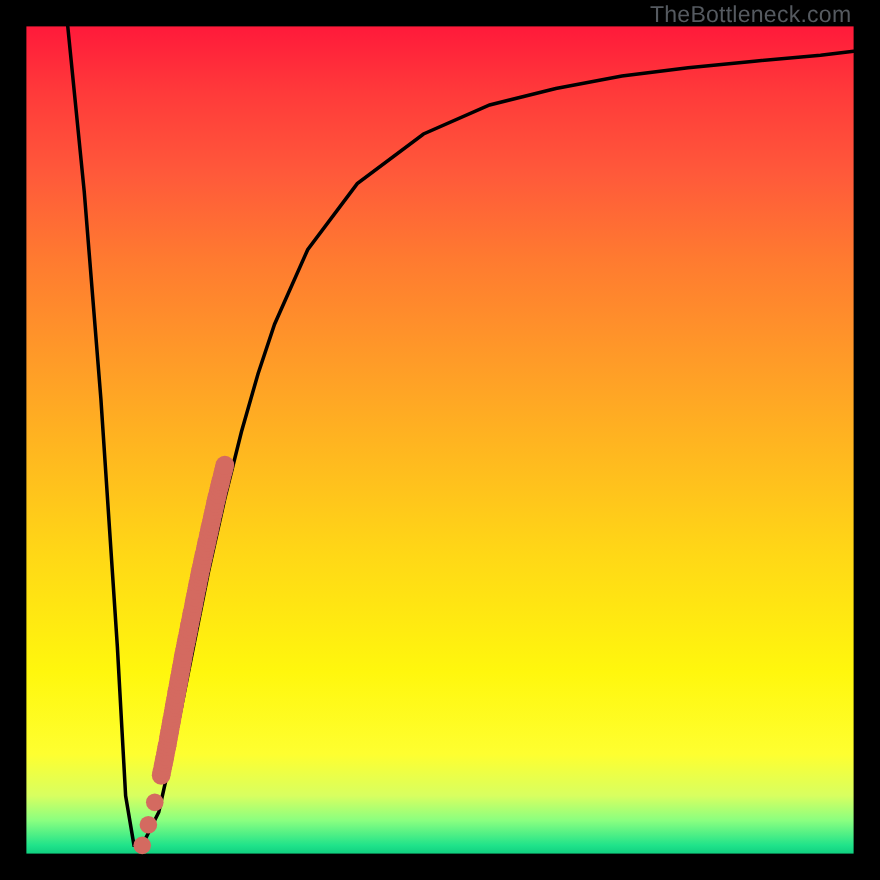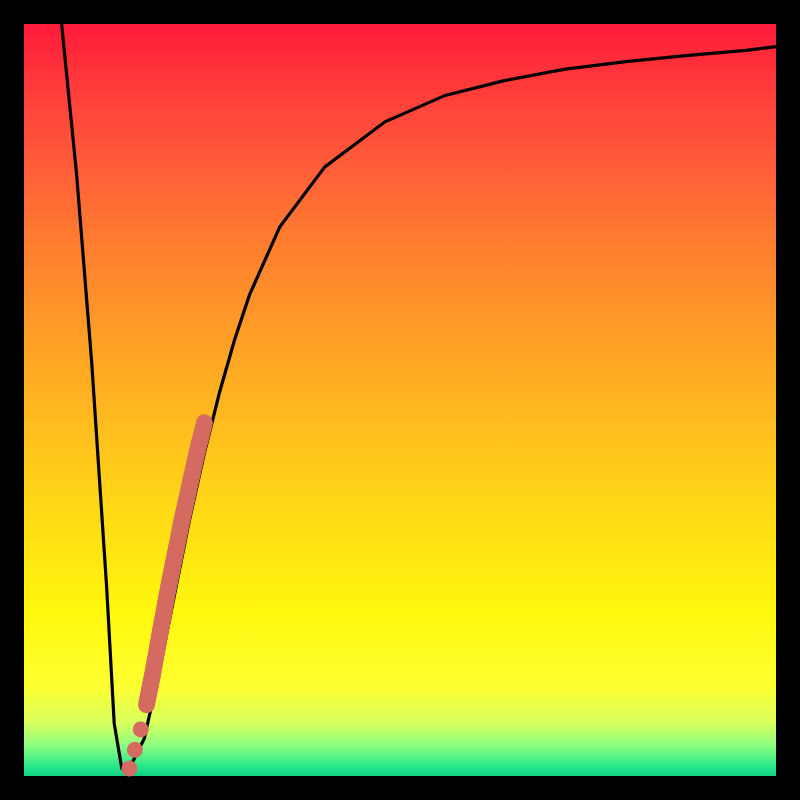--- a/index.html
+++ b/index.html
@@ -159,13 +159,14 @@
           <circle cx="178.2" cy="407.5" r="8.5" fill="#d46a60"></circle>
           <circle cx="179.0" cy="404.6" r="8.5" fill="#d46a60"></circle>
           <circle cx="179.7" cy="401.7" r="8.5" fill="#d46a60"></circle>
           <circle cx="180.4" cy="398.8" r="8.5" fill="#d46a60"></circle>
           <circle cx="105.3" cy="744.5" r="8" fill="#d46a60"></circle>
           <circle cx="110.9" cy="725.8" r="8" fill="#d46a60"></circle>
           <circle cx="116.7" cy="705.4" r="8" fill="#d46a60"></circle>
         </g>
     </svg>
   </div>
+  <div class="wm">TheBottleneck.com</div>
 </div>
 
 </body></html>

